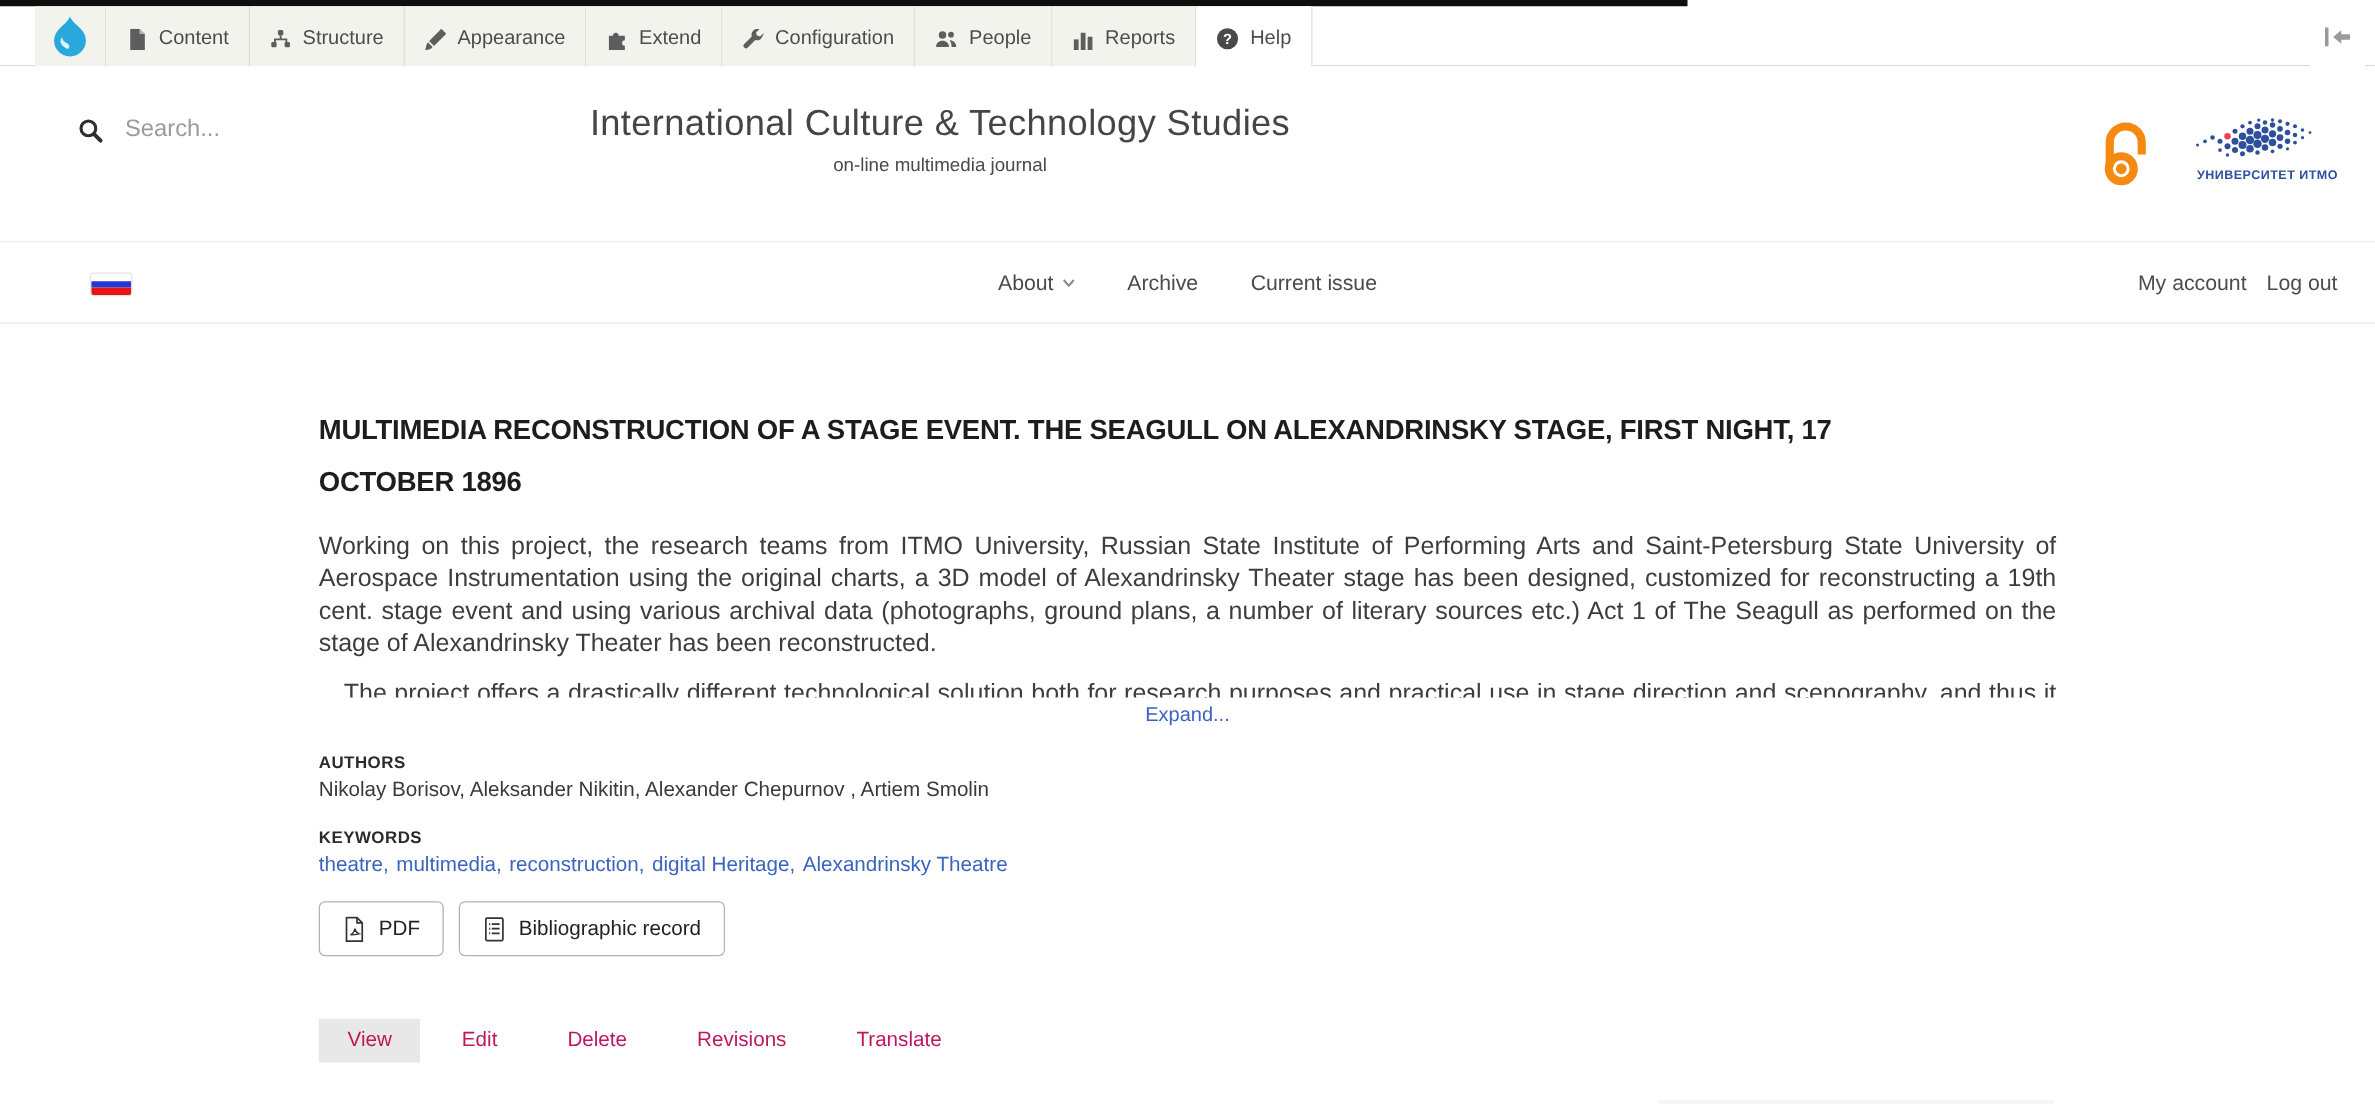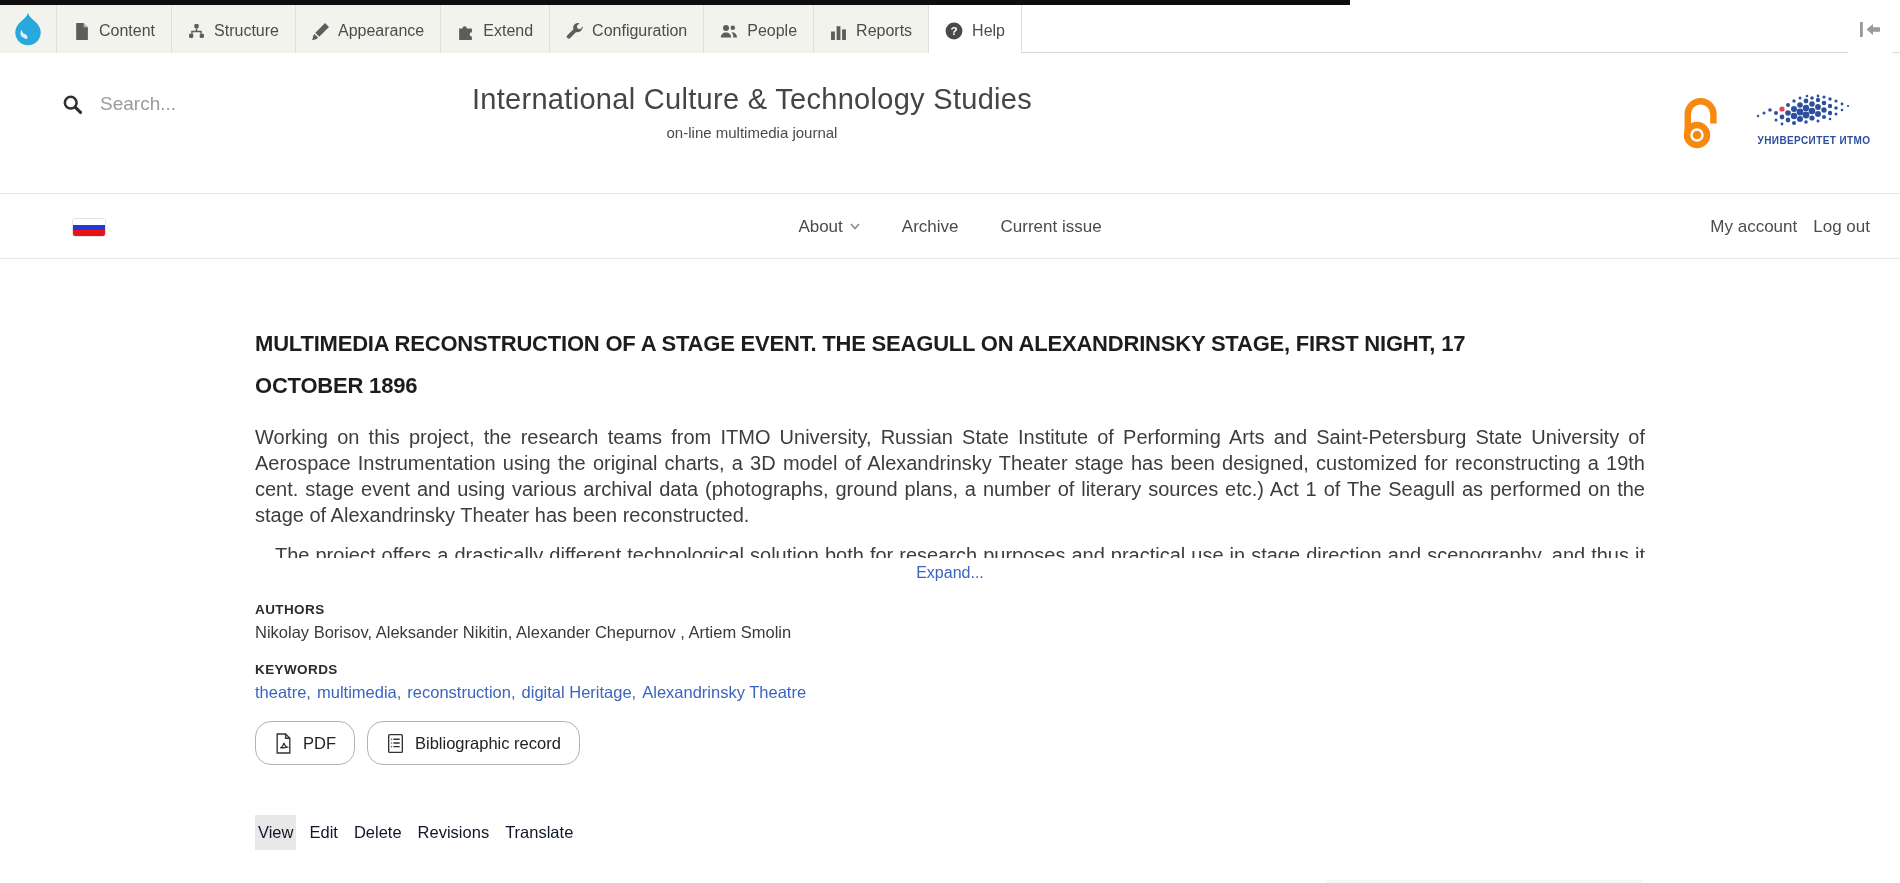--- a/index.html
+++ b/index.html
@@ -3,21 +3,21 @@
 <meta charset="utf-8">
 <style>
   * { margin:0; padding:0; box-sizing:border-box; }
   html,body { width:1900px; height:883px; overflow:hidden; background:#fff;
               font-family:"Liberation Sans", sans-serif; }
 
   
   .admin-wrap { position:relative; width:1900px; height:53px; background:#fff;
                 border-bottom:1px solid #d9d9d9; }
   .black-strip { position:absolute; top:0; left:0; width:1350px; height:5px; background:#0e0e0e; }
-  .toolbar { position:absolute; top:5px; left:0; height:52px; display:flex; align-items:stretch; }
+  .toolbar { position:absolute; top:5px; left:0; height:52px; display:flex; align-items:stretch;padding-left:28px; }
   .tb-item { display:flex; align-items:center; gap:9px; padding:0 16px; background:#f3f3ee;
              border-right:1px solid #e0ded7; color:#4c4c4c; font-size:16px; cursor:pointer; }
   .tb-item.white { background:#fff; }
   .tb-logo { display:flex; align-items:center; padding:0 13px; background:#f3f3ee;
              border-right:1px solid #e0ded7; cursor:pointer; }
   .tb-toggle { position:absolute; top:5px; right:8px; height:48px; width:44px; display:flex;
                align-items:center; justify-content:center; background:#fff; cursor:pointer; }
 
   
   .site-header { position:relative; width:1900px; height:141px; background:#fff;
@@ -55,24 +55,24 @@
   .abstract p { font-size:20px; line-height:26px; color:#3d3d3d; text-align:justify; }
   .abstract p.indent { margin-top:14px; text-indent:20px; }
   .expand-row { margin-top:6px; text-align:center; }
   .link { color:#3b64c0; cursor:pointer; text-decoration:none; }
   .expand-row .link { font-size:16px; }
   .meta-label { margin-top:20px; font-size:13.5px; font-weight:bold; color:#2b2b2b; letter-spacing:.4px; }
   .meta-value { margin-top:6px; font-size:16.5px; color:#3a3a3a; }
   .keywords { margin-top:6px; font-size:16.5px; display:flex; gap:6px; flex-wrap:wrap; }
   .btn-row { margin-top:19px; display:flex; gap:12px; }
   .btn { display:flex; align-items:center; gap:10px; height:44px; padding:0 18px;
-         background:#fff; border:1px solid #b3b3b3; border-radius:16px; font-size:16.5px;
+         background:#fff; border:1px solid #b3b3b3; border-radius:5px; font-size:16.5px;
          color:#222; cursor:pointer; }
   .tabs { margin-top:50px; display:flex; }
-  .tab { padding:8px 3px; margin-right:10px; font-size:16.5px; color:#0f172a; cursor:pointer; }
+  .tab { padding:8px 23px; margin-right:10px; font-size:16.5px; color:#be185d; cursor:pointer; }
   .tab.active { background:#e8e8e8; }
   .section-heading { margin-top:46px; font-size:17px; font-weight:bold; color:#222; letter-spacing:.2px; }
 
   .metadata-box { position:absolute; right:2px; top:557px; width:316px; height:220px; background:#f6f6f6; }
   .metadata-head { padding:15px 18px 13px 18px; font-size:16.5px; font-weight:bold; color:#1a1a1a;
                    border-bottom:1px solid #dedede; cursor:pointer; }
 
   svg { display:block; }
 </style>
 </head>

